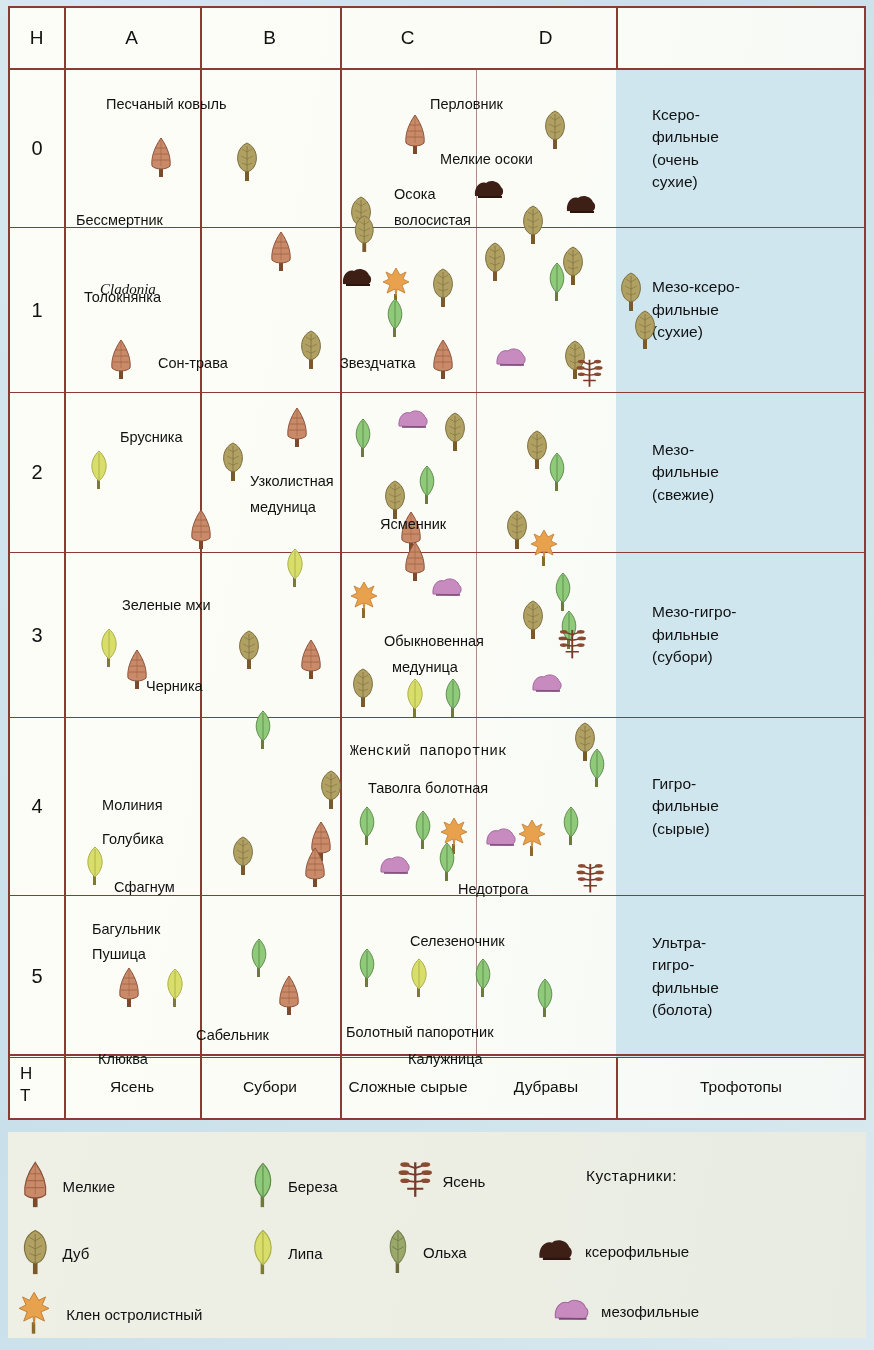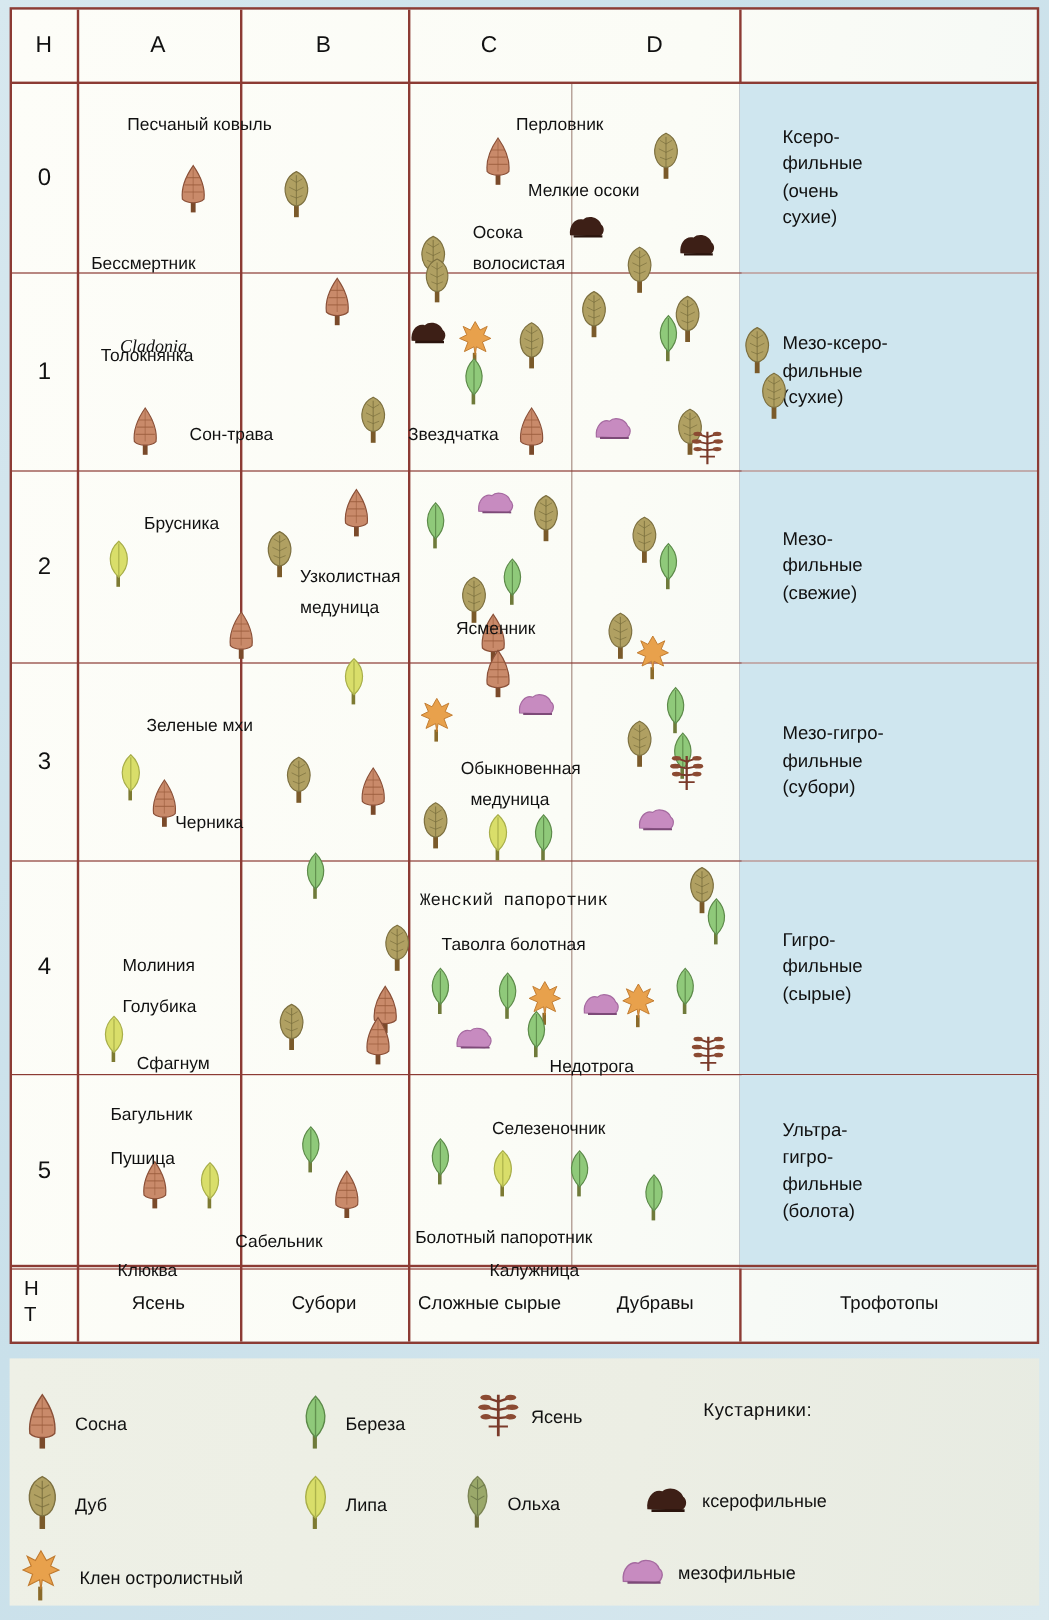--- a/index.html
+++ b/index.html
@@ -895,39 +895,39 @@
         <div class="plant" style="left: 374px; top: 625px;">Обыкновенная</div>
         <div class="plant" style="left: 382px; top: 651px;">медуница</div>
         <div class="plant" style="left: 136px; top: 670px;">Черника</div>
         <div class="plant" style="left: 340px; top: 735px; font-family: Liberation Mono, monospace;">Женский папоротник</div>
         <div class="plant" style="left: 358px; top: 772px;">Таволга болотная</div>
         <div class="plant" style="left: 92px; top: 789px;">Молиния</div>
         <div class="plant" style="left: 92px; top: 823px;">Голубика</div>
         <div class="plant" style="left: 104px; top: 871px;">Сфагнум</div>
         <div class="plant" style="left: 448px; top: 873px;">Недотрога</div>
         <div class="plant" style="left: 82px; top: 913px;">Багульник</div>
-        <div class="plant" style="left: 82px; top: 938px; margin-top: 12px;">Пушица</div>
+        <div class="plant" style="left: 82px; top: 938px;">Пушица</div>
         <div class="plant" style="left: 400px; top: 925px;">Селезеночник</div>
         <div class="plant" style="left: 186px; top: 1019px;">Сабельник</div>
         <div class="plant" style="left: 336px; top: 1016px;">Болотный папоротник</div>
         <div class="plant" style="left: 88px; top: 1043px;">Клюква</div>
         <div class="plant" style="left: 398px; top: 1043px;">Калужница</div>
       </div>
 
   </div>
 
   <div class="legend">
     <div class="legitem" style="left:10px; top:28px;">
       <span class="licon"><svg width="34.5" height="50.599999999999994" viewBox="0 0 30 44">
       <rect x="13" y="30" width="4" height="11" fill="#7a4a2a"></rect>
       <path d="M15 2 C22 12 25 22 24 30 C20 34 10 34 6 30 C5 22 8 12 15 2Z" fill="#c98a6a" stroke="#8a5038" stroke-width="1"></path>
       <path d="M9 12 L21 12 M8 18 L22 18 M7 24 L23 24" stroke="#9a5c3c" stroke-width="1" opacity=".7"></path>
       <path d="M15 4 L15 30" stroke="#9a5c3c" stroke-width="1" opacity=".5"></path>
     </svg></span>
-      <span class="lbl">Сосна</span>
+      <span class="lbl">Мелкие</span>
     </div>
     <div class="legitem" style="left:240px; top:28px;">
       <span class="licon"><svg width="29.9" height="50.599999999999994" viewBox="0 0 26 44">
       <rect x="11" y="31" width="3" height="10" fill="#6f7a3a"></rect>
       <path d="M13 3 C21 11 23 23 13 33 C3 23 5 11 13 3Z" fill="#8fc97a" stroke="#5d8a4a" stroke-width="1"></path>
       <path d="M13 5 L13 32" stroke="#4f7a3d" stroke-width="1" opacity=".7"></path>
     </svg></span>
       <span class="lbl">Береза</span>
     </div>
     <div class="legitem" style="left:390px; top:28px;">
@@ -982,21 +982,21 @@
       <span class="lbl">ксерофильные</span>
     </div>
 
     <div class="legitem" style="left:10px; top:158px;gap:16px;">
       <span class="licon"><svg width="32.199999999999996" height="46" viewBox="0 0 28 40">
       <rect x="12" y="28" width="3" height="10" fill="#8a6a2a"></rect>
       <path d="M14 2 L18 9 L24 6 L21 13 L27 16 L20 19 L23 27 L15 23 L14 30 L13 23 L5 27 L8 19 L1 16 L7 13 L4 6 L10 9Z" fill="#e8a14c" stroke="#c07a2e" stroke-width=".8"></path>
     </svg></span>
       <span class="lbl">Клен остролистный</span>
     </div>
-    <div class="legitem" style="left:508px; top:165px;justify-content:center;">
+    <div class="legitem" style="left:544px; top:165px;justify-content:center;">
       <span class="licon"><svg width="39.099999999999994" height="25.299999999999997" viewBox="0 0 34 22">
       <path d="M3 18 C2 9 8 3 14 5 C18 1 27 3 29 9 C33 12 31 19 26 19 Z" fill="#c78bc0" stroke="#a56aa0" stroke-width="1"></path>
       <path d="M6 19 L30 19" stroke="#7d4a78" stroke-width="1.6"></path>
     </svg></span>
       <span class="lbl">мезофильные</span>
     </div>
   </div>
 
 </div>
 

